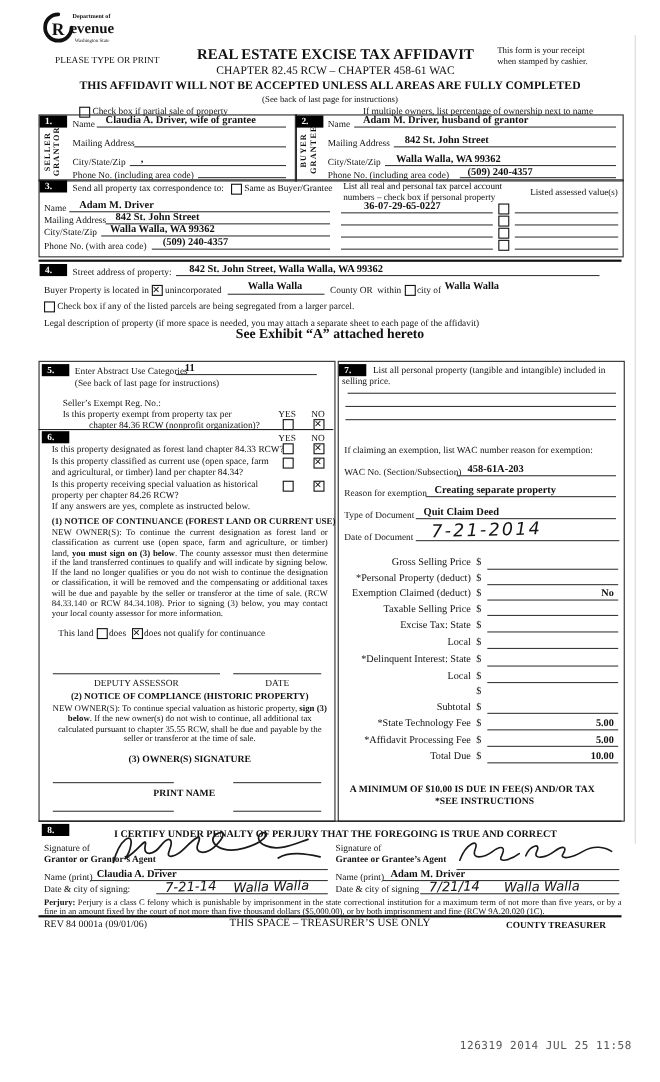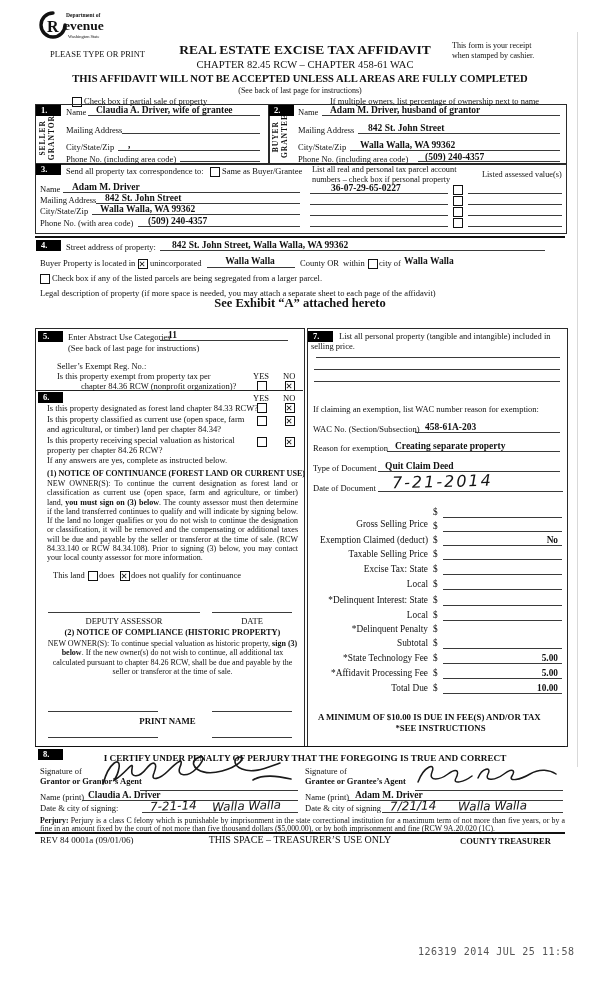--- a/index.html
+++ b/index.html
@@ -185,22 +185,23 @@
   <span class="cb checked" style="left:120px;top:571px;"></span>
   <div class="abs lbl" style="left:131px;top:570px;">does not  qualify for continuance</div>
 
   <div class="hl" style="left:48px;top:612px;width:152px;"></div>
   <div class="hl" style="left:212px;top:612px;width:80px;"></div>
   <div class="abs lbl c" style="left:48px;top:616px;width:152px;">DEPUTY ASSESSOR</div>
   <div class="abs lbl c" style="left:212px;top:616px;width:80px;">DATE</div>
 
   <div class="abs b c" style="left:45px;top:628px;width:255px;font-size:8.4px;">(2) NOTICE OF COMPLIANCE (HISTORIC PROPERTY)</div>
   <div class="abs sm c" style="left:45px;top:639px;width:255px;">
-    <span>NEW OWNER(S):  To continue special valuation as historic property, </span><span class="b">sign (3) below</span><span>.  If the new owner(s) do not wish to continue, all additional tax calculated pursuant to chapter 84.26 RCW, shall be due and payable by the seller or transferor at the time of sale.</span>
+    <span>NEW OWNER(S):  To continue special valuation as historic property, </span><span class="b">sign (3) below</span><span>.  If the new owner(s) do not wish to continue, all additional tax calculated pursuant to chapter 35.55 RCW, shall be due and payable by the seller or transferor at the time of sale.</span>
   </div>
+  <div class="abs b c" style="left:45px;top:685px;width:255px;font-size:8.8px;">(3)  OWNER(S) SIGNATURE</div>
   <div class="hl" style="left:48px;top:711px;width:110px;"></div>
   <div class="hl" style="left:212px;top:711px;width:80px;"></div>
   <div class="abs b c" style="left:45px;top:716px;width:245px;font-size:8.8px;">PRINT NAME</div>
   <div class="hl" style="left:48px;top:737px;width:110px;"></div>
   <div class="hl" style="left:212px;top:737px;width:80px;"></div>
 
   <div class="numbox" style="left:308px;top:331px;">7.</div>
   <div class="abs" style="left:311px;top:331px;width:248px;font-size:8.5px;line-height:10px;text-indent:28px;">List all personal property (tangible and intangible) included in selling price.</div>
   <div class="hl" style="left:316px;top:357px;width:244px;"></div>
   <div class="hl" style="left:314px;top:369px;width:246px;"></div>
@@ -212,24 +213,25 @@
   <div class="abs lbl" style="left:313px;top:443px;">Reason for exemption</div>
   <div class="abs val" style="left:395px;top:441px;">Creating separate property</div>
   <div class="hl" style="left:387px;top:451px;width:173px;"></div>
   <div class="abs lbl" style="left:313px;top:463px;">Type of Document</div>
   <div class="abs val" style="left:385px;top:461px;">Quit Claim Deed</div>
   <div class="hl" style="left:378px;top:471px;width:182px;"></div>
   <div class="abs lbl" style="left:313px;top:483px;">Date of Document</div>
   <div class="abs hand" style="left:392px;top:472px;font-size:16px;letter-spacing:2px;transform:rotate(-1.5deg);">7-21-2014</div>
   <div class="hl" style="left:378px;top:491px;width:185px;"></div>
 
-  <div class="money-label" style="top:519px;">Gross Selling Price</div>
+  <div class="money-label" style="top:507px;">Gross Selling Price</div>
     <div class="dollar" style="top:507px;">$</div>
     <div class="hl" style="left:443px;top:517px;width:119px;"></div>
     <div class="money-val" style="top:507px;"></div>
+  <div class="money-label" style="top:521px;">*Personal Property (deduct)</div>
     <div class="dollar" style="top:521px;">$</div>
     <div class="hl" style="left:443px;top:531px;width:119px;"></div>
     <div class="money-val" style="top:521px;"></div>
   <div class="money-label" style="top:535px;">Exemption Claimed (deduct)</div>
     <div class="dollar" style="top:535px;">$</div>
     <div class="hl" style="left:443px;top:545px;width:119px;"></div>
     <div class="money-val" style="top:535px;">No</div>
   <div class="money-label" style="top:549px;">Taxable Selling Price</div>
     <div class="dollar" style="top:549px;">$</div>
     <div class="hl" style="left:443px;top:559px;width:119px;"></div>
@@ -243,21 +245,20 @@
     <div class="hl" style="left:443px;top:589px;width:119px;"></div>
     <div class="money-val" style="top:579px;"></div>
   <div class="money-label" style="top:595px;">*Delinquent Interest:  State</div>
     <div class="dollar" style="top:595px;">$</div>
     <div class="hl" style="left:443px;top:605px;width:119px;"></div>
     <div class="money-val" style="top:595px;"></div>
   <div class="money-label" style="top:610px;">Local</div>
     <div class="dollar" style="top:610px;">$</div>
     <div class="hl" style="left:443px;top:620px;width:119px;"></div>
     <div class="money-val" style="top:610px;"></div>
-  <div class="money-label" style="top:624px;">*Delinquent Penalty</div>
     <div class="dollar" style="top:624px;">$</div>
     <div class="money-val" style="top:624px;"></div>
   <div class="money-label" style="top:638px;">Subtotal</div>
     <div class="dollar" style="top:638px;">$</div>
     <div class="hl" style="left:443px;top:648px;width:119px;"></div>
     <div class="money-val" style="top:638px;"></div>
   <div class="money-label" style="top:653px;">*State Technology Fee</div>
     <div class="dollar" style="top:653px;">$</div>
     <div class="hl" style="left:443px;top:663px;width:119px;"></div>
     <div class="money-val" style="top:653px;">5.00</div>

